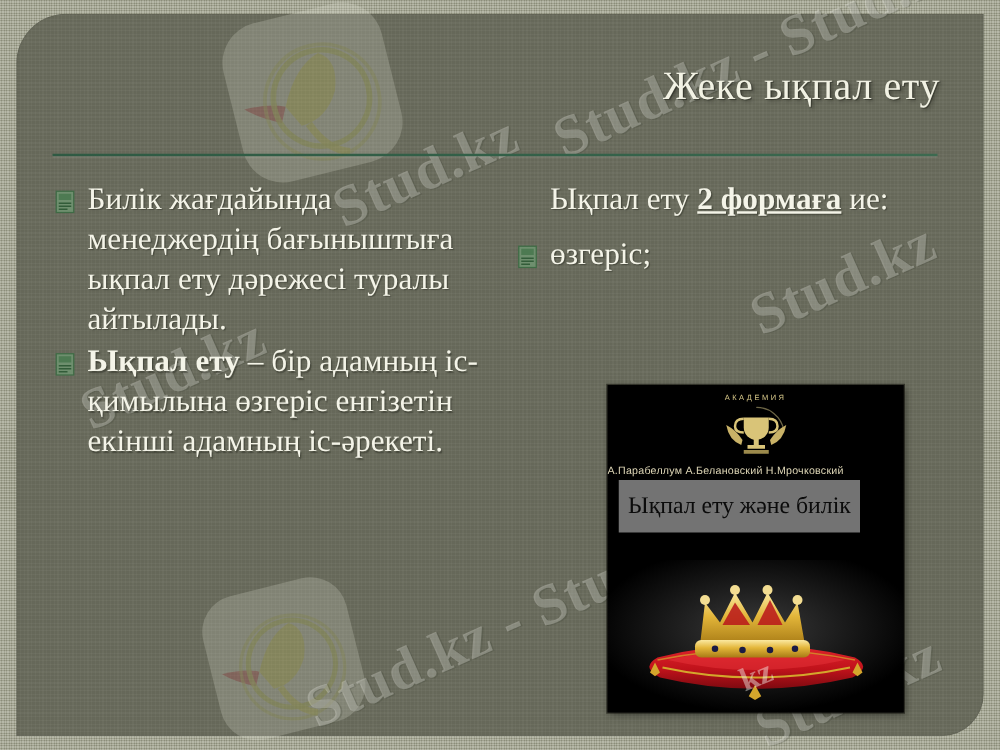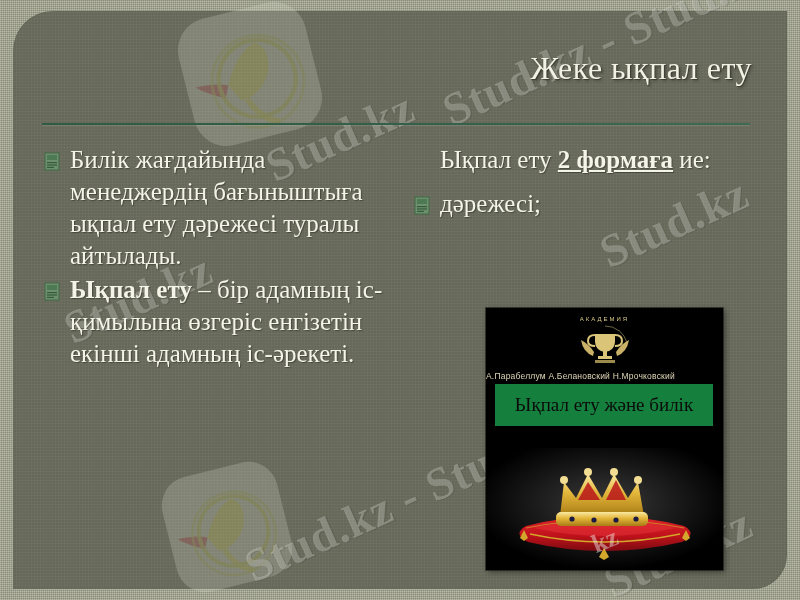--- a/index.html
+++ b/index.html
@@ -175,23 +175,23 @@
     top: 63px;
     color: #ded6b6;
     font-family: "Liberation Sans", sans-serif;
     font-size: 8.5px;
     letter-spacing: 0.2px;
   }
   #book-titlebox {
     position: absolute;
     left: 9px;
     top: 76px;
-    width: 218px;
+    width: 193px;
     height: 42px;
-    background: #15803d;
+    background: #737373;
     display: flex;
     align-items: center;
     justify-content: center;
   }
   #book-title {
     color: #0b0b0b;
     font-family: "Liberation Serif", serif;
     font-size: 19px;
     white-space: nowrap;
   }
@@ -299,21 +299,21 @@
     <div class="bullet-row">
       <span class="bullet-glyph">
         <svg width="18" height="20" viewBox="0 0 18 20">
           <rect x="1" y="1" width="14" height="17" fill="#6e8f6e" stroke="#3f6b45" stroke-width="1"></rect>
           <rect x="3" y="3" width="10" height="5" fill="#4d7a52"></rect>
           <rect x="3" y="10" width="10" height="1.2" fill="#325c39"></rect>
           <rect x="3" y="12.4" width="10" height="1.2" fill="#325c39"></rect>
           <rect x="3" y="14.8" width="7" height="1.2" fill="#325c39"></rect>
         </svg>
       </span>
-      <span class="bullet-text">дәрежесі;</span>
+      <span class="bullet-text">өзгеріс;</span>
     </div>
 
 
   </div>
 
   <div id="book">
 
     <div id="book-emblem">
       <div id="book-emblem-word">АКАДЕМИЯ</div>
       <svg width="72" height="50" viewBox="0 0 72 50">

